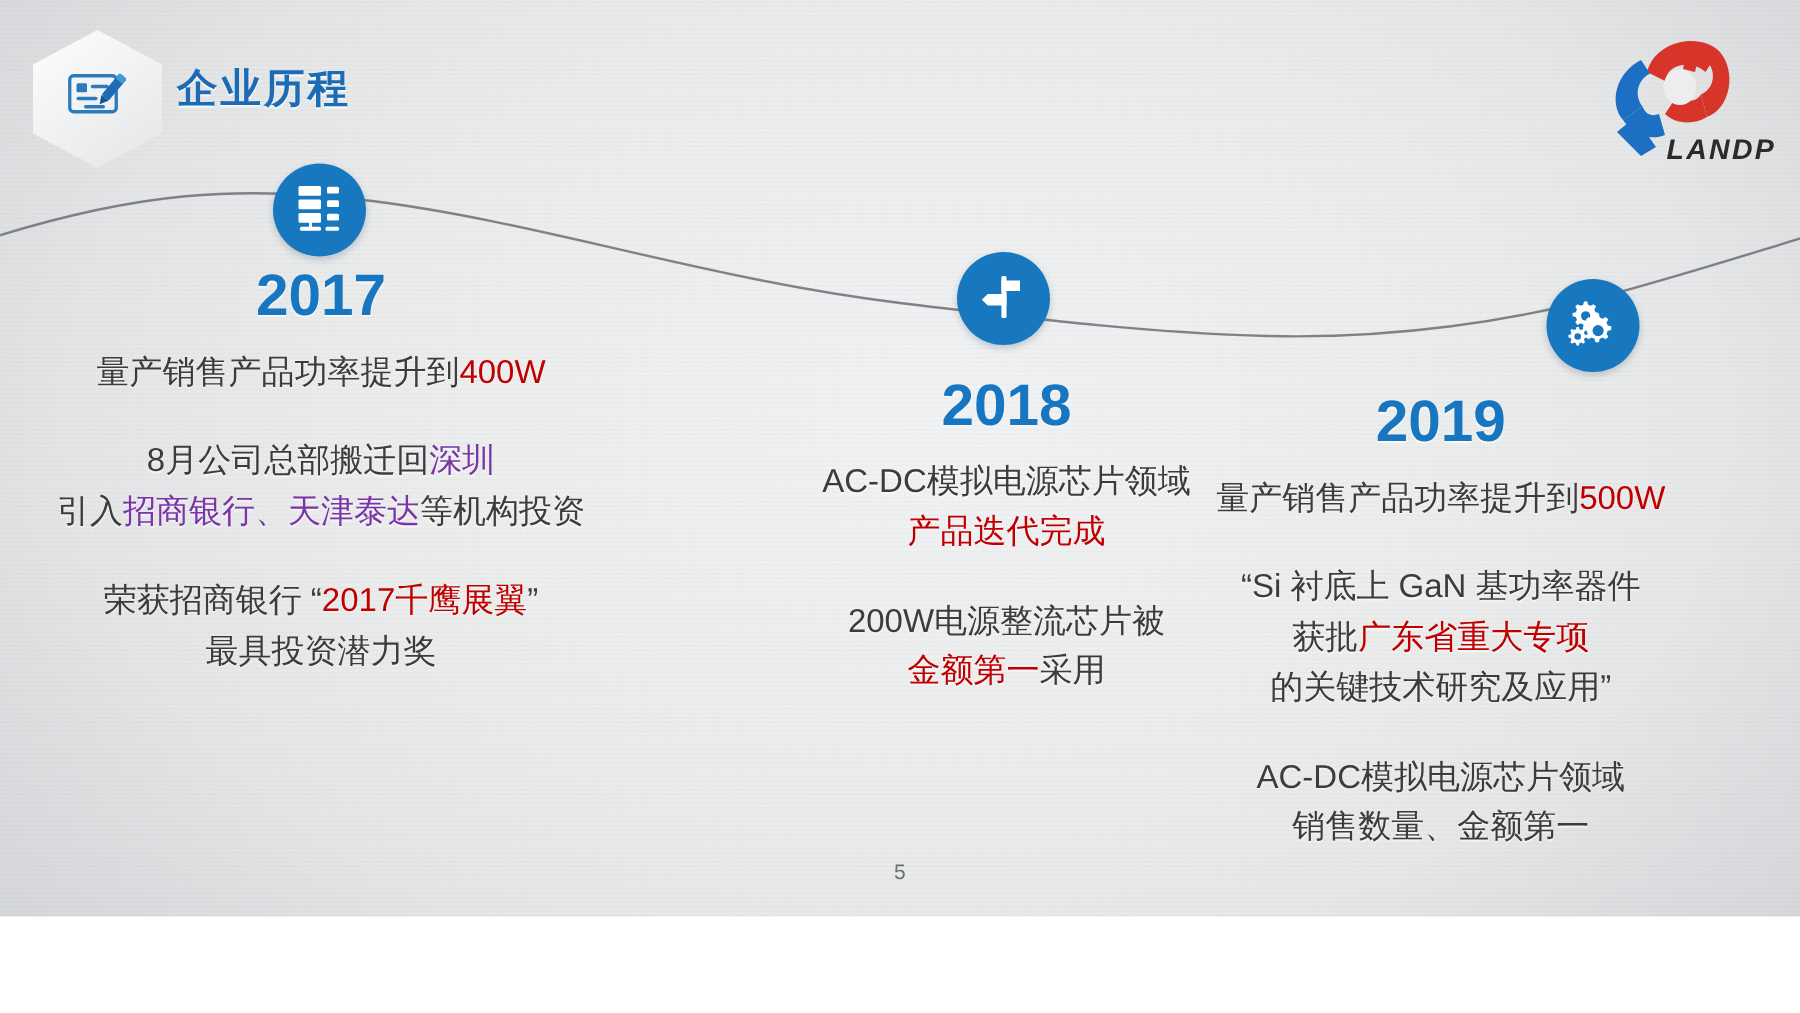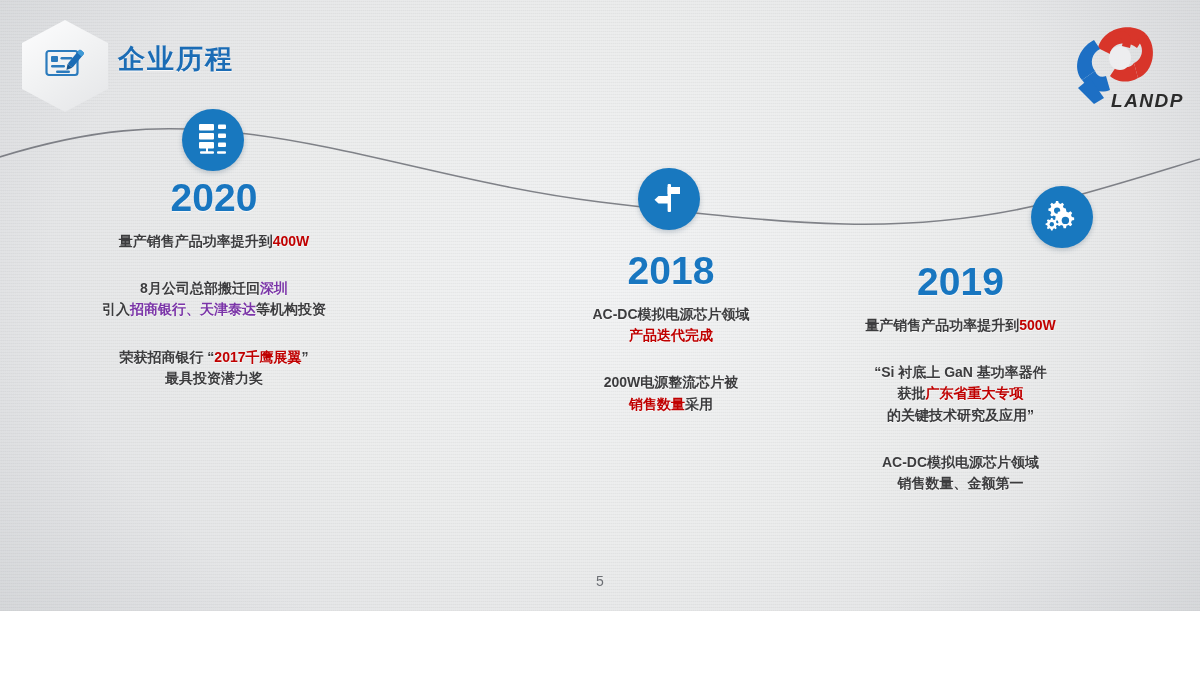--- a/index.html
+++ b/index.html
@@ -130,22 +130,22 @@
 
   .year {
     font-size: 39px;
     font-weight: bold;
     color: #1876c0;
     line-height: 1.05;
     margin-bottom: 12px;
     text-shadow: 0 1px 1px rgba(255,255,255,.75);
   }
   .blk {
-    font-size: 14px;
-    font-weight: bold;
+    font-size: 22px;
+    font-weight: normal;
     line-height: 1.52;
     color: #3c3c3e;
     text-shadow: 0 1px 1px rgba(255,255,255,.65);
   }
   .blk + .blk { margin-top: 26px; }
   .blk .ln { display: block; white-space: nowrap; }
   .red { color: #c00000; }
   .purple { color: #7b35a8; text-align: center; }
 
   
@@ -251,21 +251,21 @@
           <path d="M23 13 l2.6 0 .6 2.5 2.1 .9 2.2-1.3 1.9 1.9 -1.3 2.2 .9 2.1 2.5 .6 0 2.6 -2.5 .6 -.9 2.1 1.3 2.2 -1.9 1.9 -2.2-1.3 -2.1 .9 -.6 2.5 -2.6 0 -.6-2.5 -2.1-.9 -2.2 1.3 -1.9-1.9 1.3-2.2 -.9-2.1 -2.5-.6 0-2.6 2.5-.6 .9-2.1 -1.3-2.2 1.9-1.9 2.2 1.3 2.1-.9 Z" transform="translate(-2.6,-1.6) scale(0.92)"></path>
           <circle cx="20.4" cy="21.4" r="3.7" fill="#1878bf"></circle>
           <path d="M6 19 l1.6 0 .35 1.5 1.3 .55 1.35-.8 1.15 1.15 -.8 1.35 .55 1.3 1.5 .35 0 1.6 -1.5 .35 -.55 1.3 .8 1.35 -1.15 1.15 -1.35-.8 -1.3 .55 -.35 1.5 -1.6 0 -.35-1.5 -1.3-.55 -1.35 .8 -1.15-1.15 .8-1.35 -.55-1.3 -1.5-.35 0-1.6 1.5-.35 .55-1.3 -.8-1.35 1.15-1.15 1.35 .8 1.3-.55 Z"></path>
           <circle cx="6.8" cy="25.3" r="2.2" fill="#1878bf"></circle>
         </g>
       </svg>
     </span>
   </div>
 
   <div class="col col-2017">
-    <div class="year">2020</div>
+    <div class="year">2017</div>
     <div>
         <div class="blk">
           <span class="ln"><span>量产销售产品功率提升到</span><span class="red">400W</span></span>
         </div>
         <div class="blk">
           <span class="ln"><span>8月公司总部搬迁回</span><span class="purple">深圳</span></span>
           <span class="ln"><span>引入</span><span class="purple">招商银行、天津泰达</span><span>等机构投资</span></span>
         </div>
         <div class="blk">
           <span class="ln"><span>荣获招商银行 “</span><span class="red">2017千鹰展翼</span><span>”</span></span>
@@ -276,21 +276,21 @@
 
   <div class="col col-2018">
     <div class="year">2018</div>
     <div>
         <div class="blk">
           <span class="ln"><span>AC-DC模拟电源芯片领域</span></span>
           <span class="ln"><span class="red">产品迭代完成</span></span>
         </div>
         <div class="blk">
           <span class="ln"><span>200W电源整流芯片被</span></span>
-          <span class="ln"><span class="red">销售数量</span><span>采用</span></span>
+          <span class="ln"><span class="red">金额第一</span><span>采用</span></span>
         </div>
       </div>
   </div>
 
   <div class="col col-2019">
     <div class="year">2019</div>
     <div>
         <div class="blk">
           <span class="ln"><span>量产销售产品功率提升到</span><span class="red">500W</span></span>
         </div>

